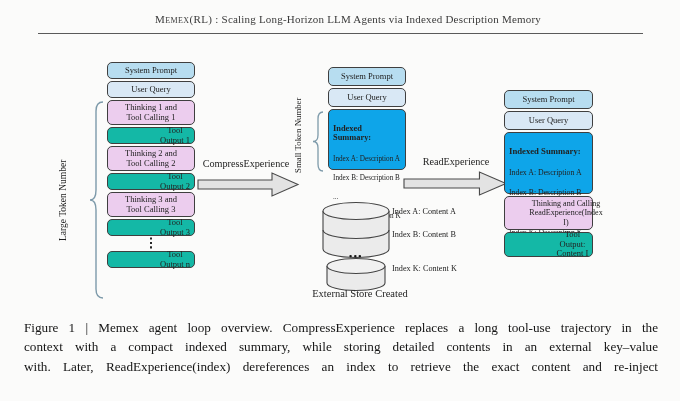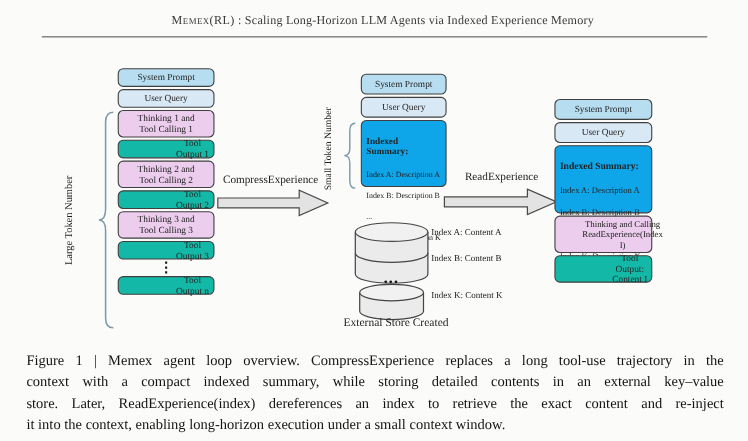--- a/index.html
+++ b/index.html
@@ -52,21 +52,21 @@
   .cap{position:absolute;left:24px;top:318px;width:634px;font-size:13.2px;
        line-height:19.3px;color:#141414;}
   .cap .j{text-align:justify;text-align-last:justify;}
 </style>
 </head>
 <body>
 
 <div id="page">
 
   <div class="hdr">
-    <span class="sc">Memex(RL)</span><span> : Scaling Long-Horizon LLM Agents via Indexed Experience Memory</span>
+    <span class="sc">Memex(RL)</span><span> : Scaling Long-Horizon LLM Agents via Indexed Description Memory</span>
   </div>
   <div class="rule"></div>
 
   <div class="vlabel" style="left:58px;top:118px;height:164px;font-size:9.5px;">Large Token Number</div>
   <svg style="left:88px;top:100px;" width="18" height="200" viewBox="0 0 18 200">
     <path d="M15,2 Q8,2 8,11 L8,90 Q8,100 2,100 Q8,100 8,110 L8,189 Q8,198 15,198" fill="none" stroke="#7d9aaa" stroke-width="1.4"></path>
   </svg>
 
   <div class="col" style="left:107px;top:62px;width:88px;">
     <div class="box blue  h1">System Prompt</div>
@@ -136,17 +136,16 @@
     </div>
     <div class="box pink" style="height:34px;font-size:8px;padding-left:35px;">Thinking and Calling
 ReadExperience(Index I)</div>
     <div class="box peach" style="height:25px;">Tool Output:
 Content I</div>
   </div>
 
   <div class="cap">
     <div class="j">Figure 1 | Memex agent loop overview. CompressExperience replaces a long tool-use trajectory in the</div>
     <div class="j">context with a compact indexed summary, while storing detailed contents in an external key–value</div>
-    <div class="j">store. Later, ReadExperience(index) dereferences an index to retrieve the exact content and re-inject</div>
-    <div>it into the context, enabling long-horizon execution under a small context window.</div>
+    <div class="j">with. Later, ReadExperience(index) dereferences an index to retrieve the exact content and re-inject</div>
   </div>
 
 </div>
 
 </body></html>

